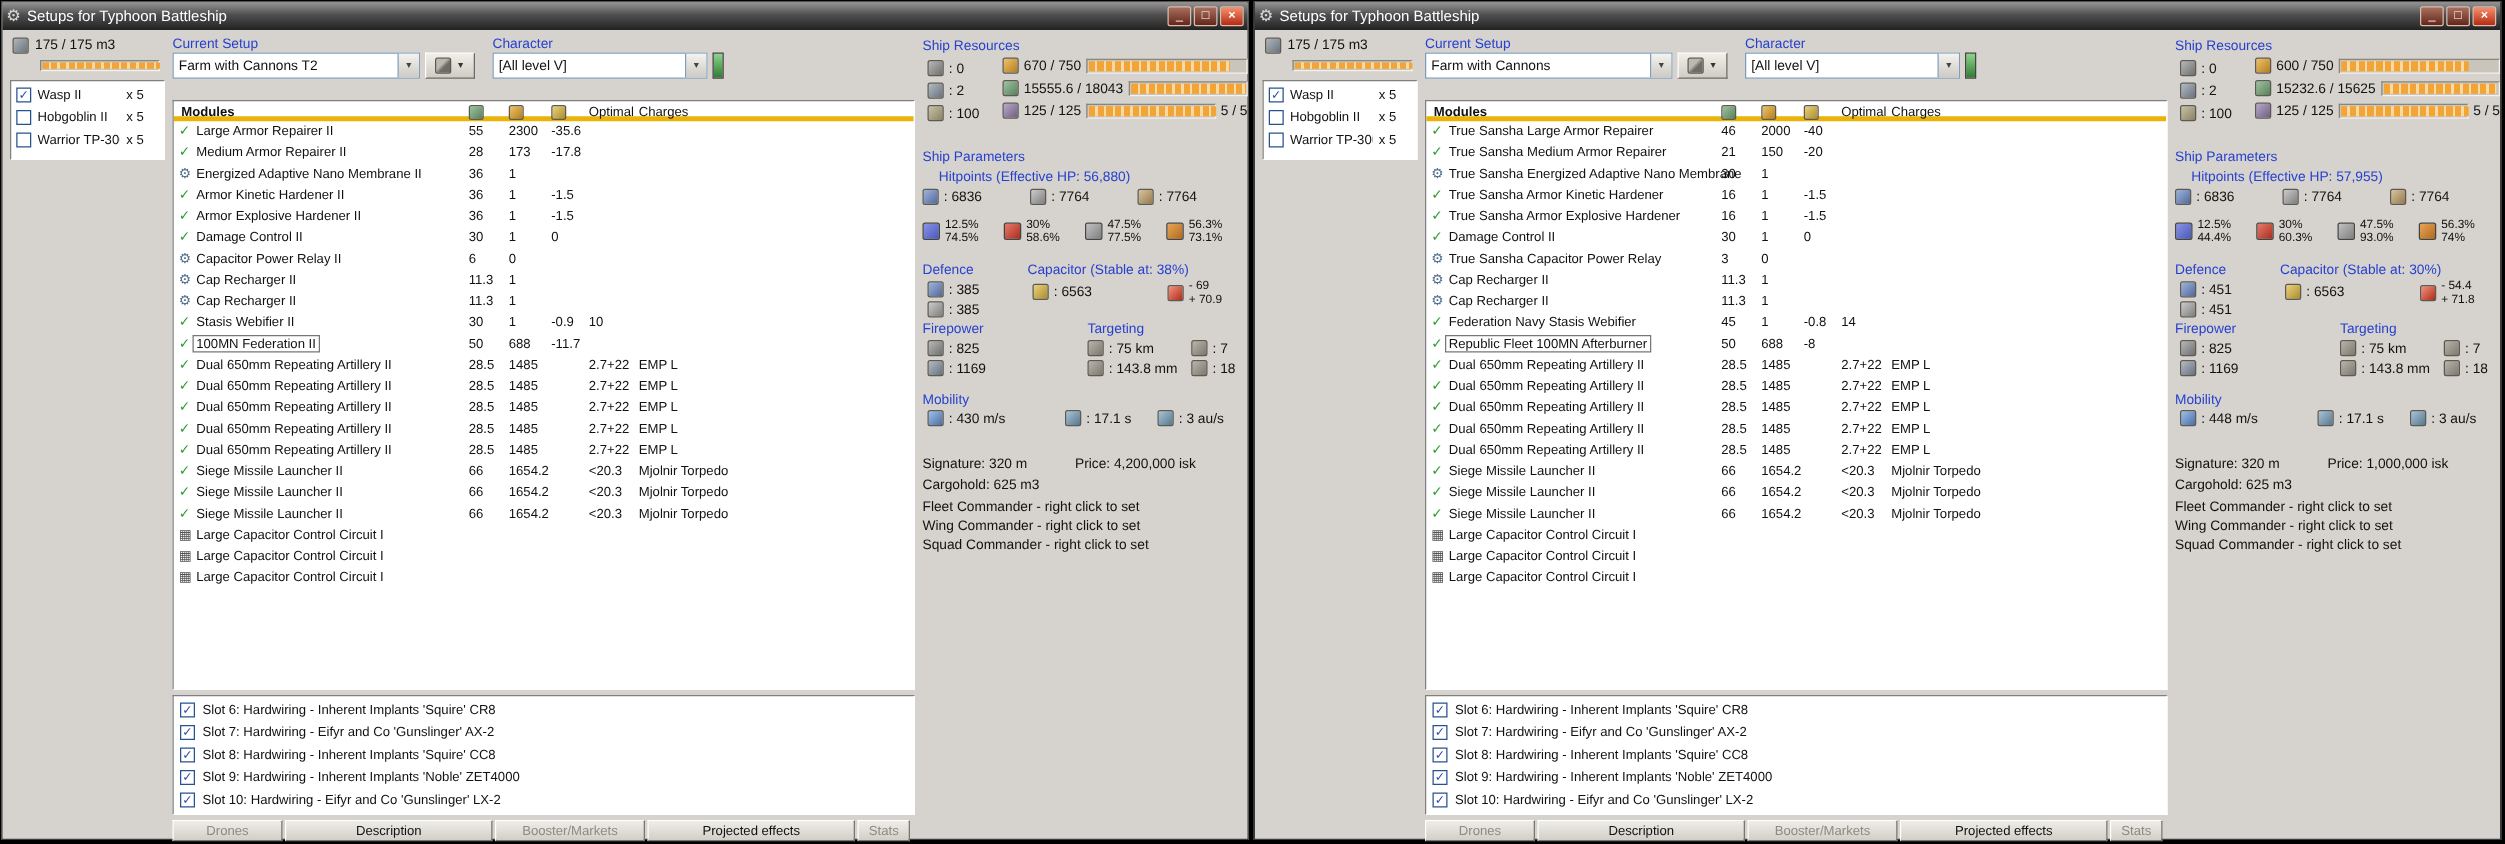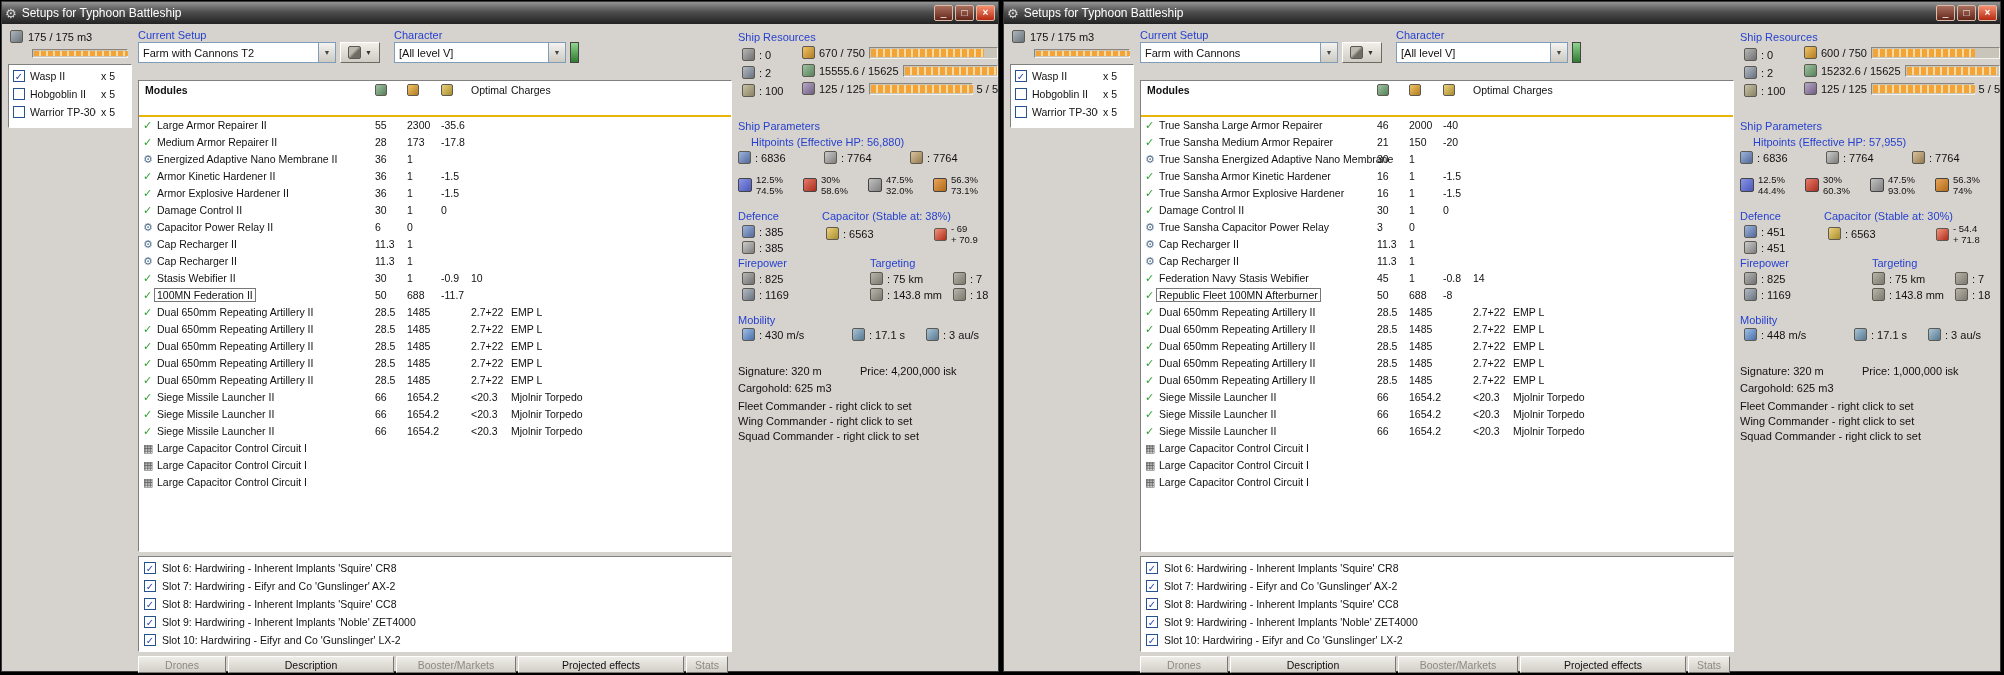--- a/index.html
+++ b/index.html
@@ -13,42 +13,42 @@
   .tb.min,.tb.max{background:linear-gradient(180deg,#a96f5d,#64261a)}
   .tb.close{background:linear-gradient(180deg,#f5906f,#b72a12);font-weight:bold}
   .client{position:relative;flex:1;font-size:11px;color:#111}
   .lbl{position:absolute;font-size:11px;white-space:nowrap}
   .blue{color:#2741cf}
   .icon{display:inline-block;width:13px;height:13px;background:linear-gradient(135deg,#b9b5ab,#7c786f);border:1px solid #5d5a52;border-radius:2px;flex:none}
   .segbar{display:inline-block;position:relative;height:12px;background:#cac5ba;border:1px solid;border-color:#8a867d #f4f2ee #f4f2ee #8a867d}
   .segbar i{position:absolute;left:1px;top:1px;bottom:1px;background:repeating-linear-gradient(90deg,#f2a437 0 5px,#f9d9a5 5px 7px)}
   .cb{width:12px;height:12px;background:#fff;border:1px solid #26538f;font-size:10px;line-height:11px;text-align:center;color:#2b47b5;flex:none;display:inline-block}
   
-  .cargo-row{position:absolute;left:8px;top:6px;display:flex;align-items:center;gap:5px}
+  .cargo-row{position:absolute;left:8px;top:6px;display:flex;gap:5px}
   .cargo-bar{position:absolute;left:30px;top:24px;width:96px;height:10px}
   .cargo-bar .segbar{width:100%;height:9px}
   .drone-list{position:absolute;left:6px;top:40px;width:124px;height:64px;background:#fff;border:1px solid;border-color:#808080 #fff #fff #808080;padding:2px 0}
   .drone-row{display:flex;align-items:center;gap:5px;height:18px;padding:0 4px;font-size:10.5px}
   .dname{flex:1;white-space:nowrap;overflow:hidden}
   .dqty{width:26px}
   
   .pos-setup-lbl{left:136px;top:5px}
   .pos-char-lbl{left:392px;top:5px}
   .combo{position:absolute;height:21px;background:#fff;border:1px solid #7f9db9;display:flex;align-items:center;cursor:pointer}
   .pos-setup{left:136px;top:18px;width:198px}
   .pos-char{left:392px;top:18px;width:172px}
   .combo-text{flex:1;padding:0 4px;font-size:11px;white-space:nowrap;overflow:hidden}
   .combo-btn{width:17px;align-self:stretch;border-left:1px solid #7f9db9;background:linear-gradient(180deg,#f4f3f0,#cdcac2);font-size:7px;color:#444;display:flex;align-items:center;justify-content:center}
   .toolbtn{position:absolute;left:338px;top:18px;width:40px;height:21px;background:linear-gradient(180deg,#f1efe9,#cfccc4);border:1px solid;border-color:#fff #6e6a63 #6e6a63 #fff;display:flex;align-items:center;justify-content:center;gap:4px;cursor:pointer}
   .i-tool{width:13px;height:13px;background:linear-gradient(135deg,#bcb9b0 40%,#6f6c64 60%);border:1px solid #5c5952;border-radius:2px}
   .dd{font-size:7px;color:#333}
   .char-ind{position:absolute;left:568px;top:18px;width:9px;height:21px;background:linear-gradient(180deg,#8ed48e,#2f7c2f);border:1px solid #444}
   
   .modules-panel{position:absolute;left:136px;top:56px;width:594px;height:472px;background:#fff;border:1px solid;border-color:#808080 #fff #fff #808080;overflow:hidden}
-  .mod-header{position:relative;height:36px;border-bottom:2px solid #eab308;font-size:10.5px}
+  .mod-header{position:relative;height:16px;border-bottom:4px solid #eab308;font-size:10.5px}
   .mod-header span{position:absolute;top:3px}
   .mh-name{left:6px;font-weight:bold}
   .mh-cpu{left:236px}.mh-pg{left:268px}.mh-cap{left:302px}
   .mh-opt{left:332px}.mh-chg{left:372px}
   .mod-header .icon{width:12px;height:12px}
   .i-cpu{background:linear-gradient(135deg,#9fc3a2,#56815a)}
   .i-pg{background:linear-gradient(135deg,#f0c36a,#b37d1f)}
   .i-cap{background:linear-gradient(135deg,#ecd27c,#a98c2e)}
   .mod-row{position:relative;height:17px;font-size:10.5px}
   .mod-row span{position:absolute;top:2px;white-space:nowrap}
@@ -425,21 +425,21 @@
           </div>
       <div class="rc-bar rc-bar1">
             <span class="icon i-pg"></span>
             <span>670 / 750</span>
             <span class="segbar">
               <i style="width: 89%;"></i>
             </span>
           </div>
       <div class="rc-bar rc-bar2">
             <span class="icon i-cpu"></span>
-            <span>15555.6 / 15625</span>
+            <span>15555.6 / 18043</span>
             <span class="segbar">
               <i style="width: 99%;"></i>
             </span>
           </div>
       <div class="rc-bar rc-bar3">
             <span class="icon i-drone"></span>
             <span>125 / 125</span>
             <span class="segbar">
               <i style="width: 100%;"></i>
             </span>
@@ -474,21 +474,21 @@
               <span class="ricon r-th"></span>
               <span class="stack">
                 <span class="rtop">30%</span>
                 <span class="rbot">58.6%</span>
               </span>
             </div>
             <div class="resist-cell">
               <span class="ricon r-ki"></span>
               <span class="stack">
                 <span class="rtop">47.5%</span>
-                <span class="rbot">32.0%</span>
+                <span class="rbot">77.5%</span>
               </span>
             </div>
             <div class="resist-cell">
               <span class="ricon r-ex"></span>
               <span class="stack">
                 <span class="rtop">56.3%</span>
                 <span class="rbot">73.1%</span>
               </span>
             </div>
           </div>

